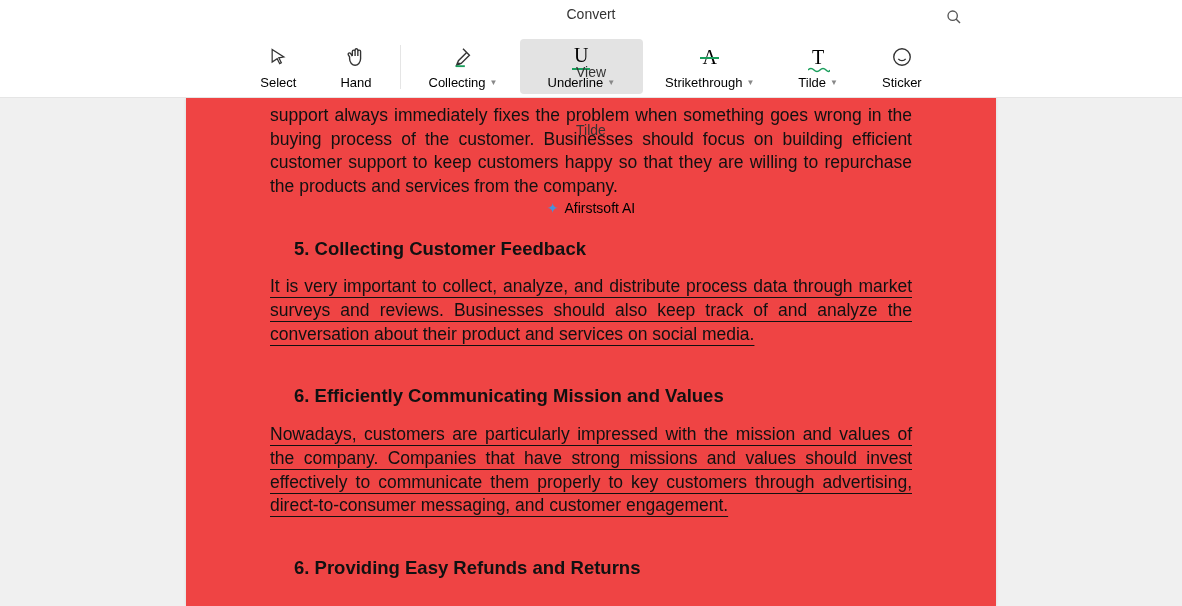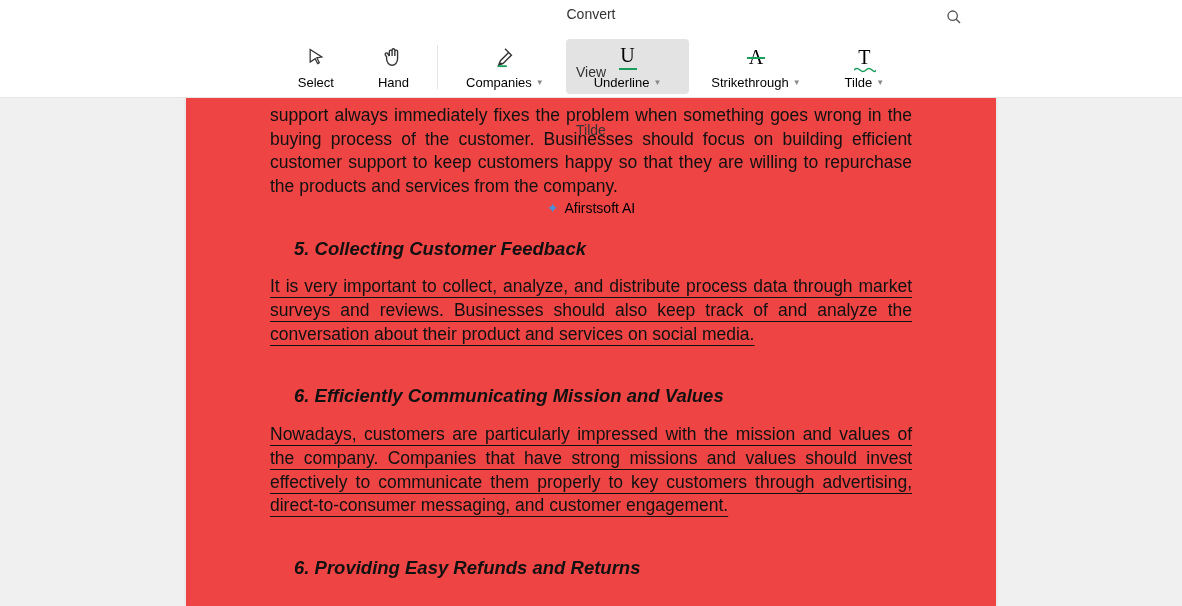--- a/index.html
+++ b/index.html
@@ -118,21 +118,20 @@
     .para-cut {
       margin-top: 6px;
       text-align: justify;
     }
     .heading {
       font-weight: bold;
       font-size: 18.5px;
       margin-top: 38px;
       margin-bottom: 14px;
       margin-left: 24px;
-      font-style: italic;
     }
     .para {
       text-align: justify;
     }
     .underline {
       text-decoration-line: underline;
       text-decoration-skip-ink: none;
       text-underline-offset: 5px;
     }
     .underline-icon-mark {
@@ -184,21 +183,21 @@
   </div>
   <span class="toolbar-divider"></span>
   <div class="tool-btn">
     <span class="tool-icon">
       <svg width="22" height="22" viewBox="0 0 24 24" fill="none" stroke="#333" stroke-width="1.5">
           <path d="M12 3l7 7-9 9-5 2 2-5 9-9M5 19h4"></path>
           <line x1="4" y1="22" x2="14" y2="22" stroke="#1a9e5c" stroke-width="2"></line>
         </svg>
     </span>
     <span class="label-row">
-      <span>Companies</span>
+      <span>Collecting</span>
       <span class="dropdown-caret">▼</span>
     </span>
   </div>
   <div class="tool-btn selected">
     <span class="tool-icon">
       <span style="font-family:serif;font-size:20px;padding-bottom:1px;" class="underline-icon-mark">U</span>
     </span>
     <span class="label-row">
       <span>Underline</span>
       <span class="dropdown-caret">▼</span>
@@ -217,20 +216,29 @@
     <span class="tool-icon">
       <span style="font-family:serif;font-size:20px;position:relative;">T<svg style="position:absolute;left:-4px;bottom:-4px;" width="22" height="6" viewBox="0 0 22 6">
             <path d="M0 3 Q 3 0 6 3 T 12 3 T 18 3 T 22 3" fill="none" stroke="#1a9e5c" stroke-width="1.5"></path>
           </svg></span>
     </span>
     <span class="label-row">
       <span>Tilde</span>
       <span class="dropdown-caret">▼</span>
     </span>
   </div>
+  <div class="tool-btn">
+    <span class="tool-icon">
+      <svg width="22" height="22" viewBox="0 0 24 24" fill="none" stroke="#333" stroke-width="1.5">
+          <circle cx="12" cy="12" r="9"></circle>
+          <path d="M8 14s1.5 2 4 2 4-2 4-2M9 9h.01M15 9h.01"></path>
+        </svg>
+    </span>
+    <span>Sticker</span>
+  </div>
 </div>
 
 <div class="document-area">
   <div class="page doc-text">
     <p class="para-cut">support always immediately fixes the problem when something goes wrong in the buying process of the customer. Businesses should focus on building efficient customer support to keep customers happy so that they are willing to repurchase the products and services from the company.</p>
 
     <p class="heading">5.  Collecting Customer Feedback</p>
     <p class="para underline">It is very important to collect, analyze, and distribute process data through market surveys and reviews. Businesses should also keep track of and analyze the conversation about their product and services on social media. </p>
 
     <p class="heading">6.  Efficiently Communicating Mission and Values</p>

